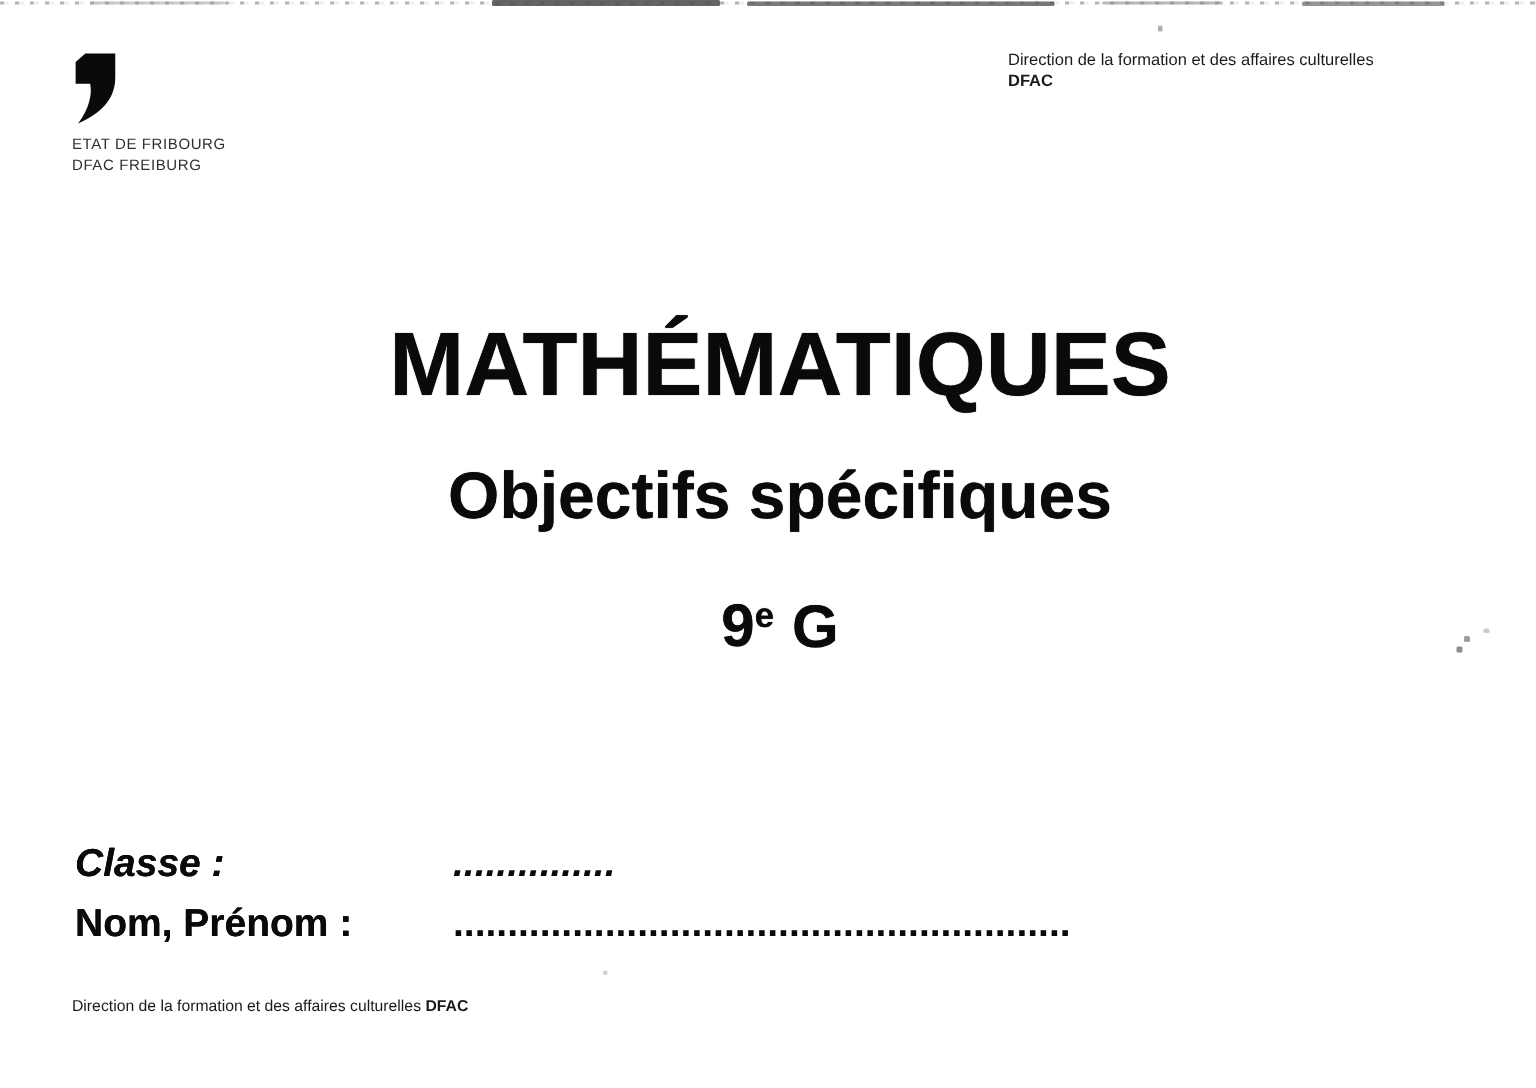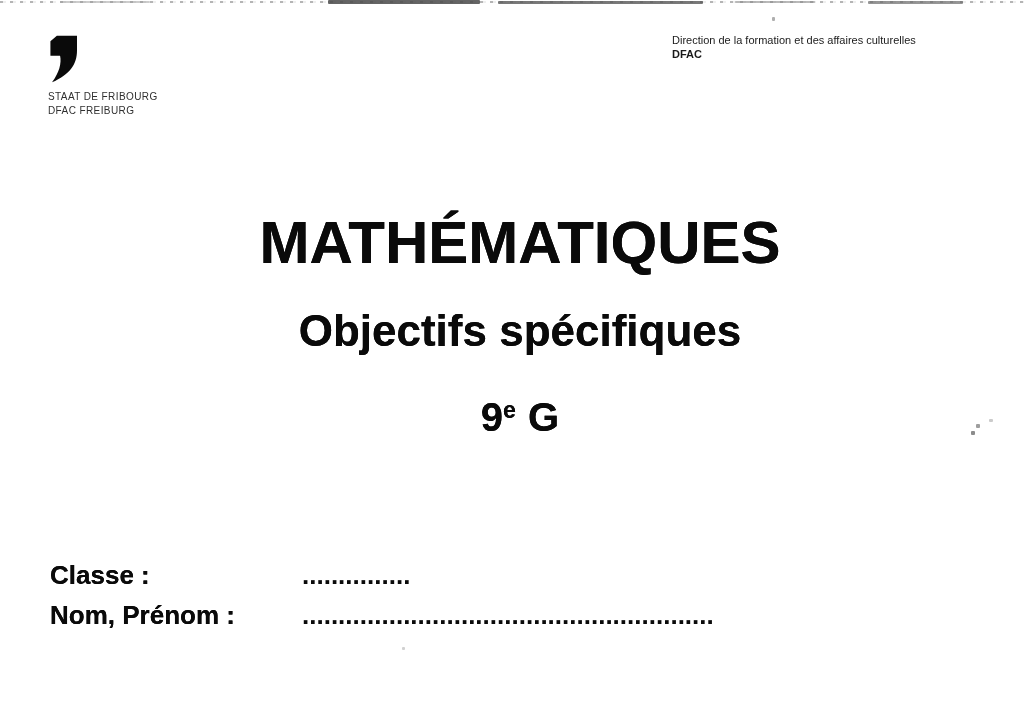--- a/index.html
+++ b/index.html
@@ -52,21 +52,21 @@
     position: absolute; top: 390px; width: 100%;
     font-size: 40px; line-height: 40px; font-weight: bold;
     text-shadow: 0 0 .5px #000;
   }
   .title-grade .sup { font-size: 58%; vertical-align: 32%; }
   .title-grade .section { margin-left: 12px; }
 
   
   .form-label { position: absolute; left: 50px; font-size: 26px; line-height: 26px; font-weight: bold; text-shadow: 0 0 .4px #000; }
   .form-dots  { position: absolute; left: 302px; font-size: 26px; line-height: 26px; font-weight: bold; letter-spacing: 0; white-space: nowrap; }
-  .row-class  { top: 562px; }
+  .row-class  { top: 562px; font-style: italic; }
   .row-name   { top: 602px; text-align: right; }
 
   
   .footer { position: absolute; left: 48px; top: 665px; font-size: 10.5px; color: #1a1a1a; }
   .footer .abbr { font-weight: bold; }
 
   
   .speck { position: absolute; border-radius: 1px; }
   .sp1 { left: 772px; top: 17px;  width: 3px; height: 4px; background: #8d8d8d; opacity: .7; }
   .sp2 { left: 976px; top: 424px; width: 4px; height: 4px; background: #7d7d7d; opacity: .75; }
@@ -86,41 +86,42 @@
     <div class="seg seg3"></div>
     <div class="seg seg4"></div>
     <div class="seg seg5"></div>
   </div>
 
   <svg class="logo-mark" viewBox="0 0 36 58" xmlns="http://www.w3.org/2000/svg" aria-hidden="true">
     <path d="M11,0 L36,0 L36,18 C36,36 27,48 5,58 C14,46 17,34 15,25 L3,25 L3,7 Z" fill="#0a0a0a"></path>
   </svg>
 
   <div class="logo-text">
-    <div>STAAT DE FRIBOURG</div>
+    <div>ETAT DE FRIBOURG</div>
     <div>DFAC FREIBURG</div>
   </div>
 
   <div class="hdr-right">
     <div>Direction de la formation et des affaires culturelles</div>
     <div class="abbr">DFAC</div>
   </div>
 
   <div class="title-block">
     <div class="title-main">MATHÉMATIQUES</div>
     <div class="title-sub">Objectifs spécifiques</div>
     <div class="title-grade"><span>9</span><span class="sup">e</span><span class="section">G</span></div>
   </div>
 
   <div class="form-label row-class">Classe :</div>
   <div class="form-dots row-class">...............</div>
 
   <div class="form-label row-name">Nom, Prénom :</div>
   <div class="form-dots row-name">.........................................................</div>
 
+  <div class="footer"><span>Direction de la formation et des affaires culturelles</span><span> </span><span class="abbr">DFAC</span></div>
 
   <div class="speck sp1"></div>
   <div class="speck sp2"></div>
   <div class="speck sp3"></div>
   <div class="speck sp4"></div>
   <div class="speck sp5"></div>
 
 </div>
 
 </body></html>

